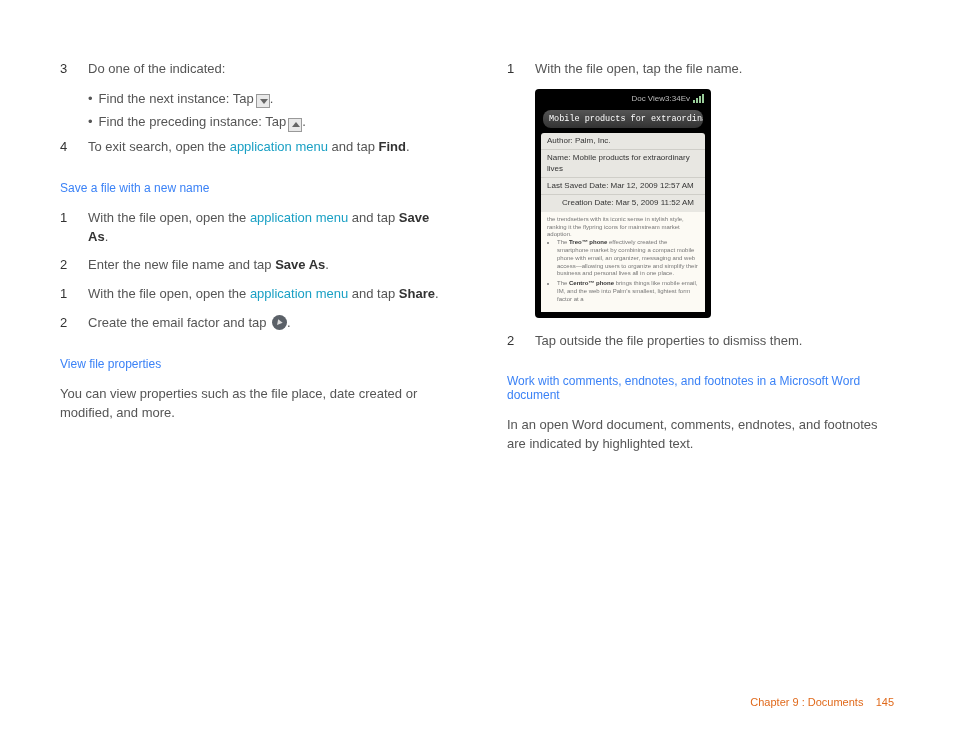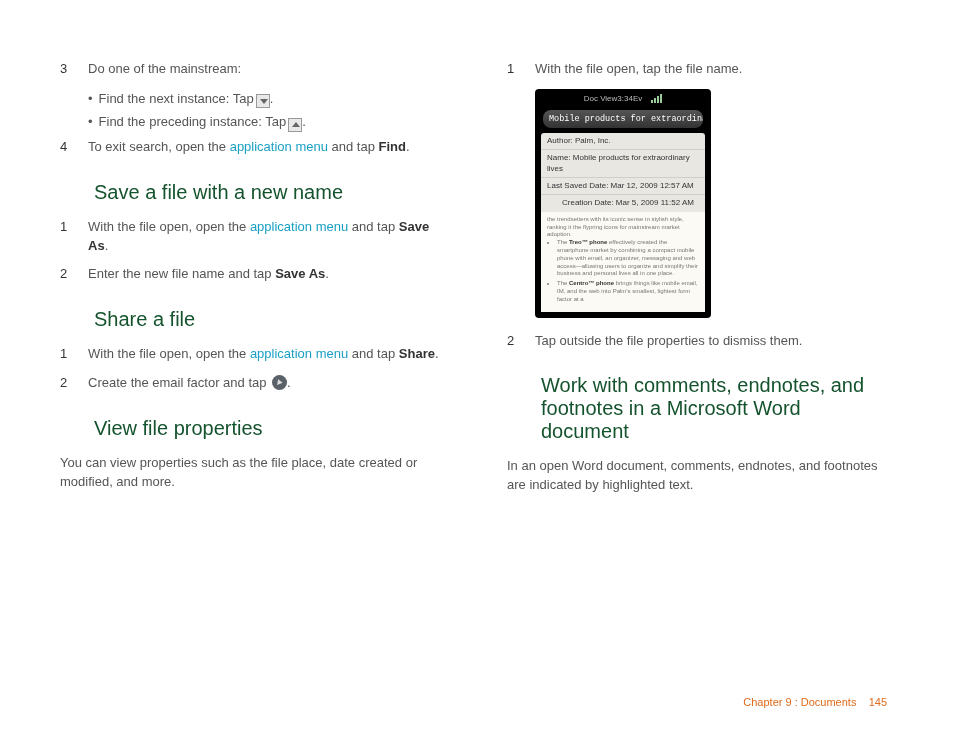--- a/index.html
+++ b/index.html
@@ -16,26 +16,25 @@
   }
   .columns {
     display: flex;
     gap: 60px;
   }
   .col {
     flex: 1;
     min-width: 0;
   }
   h2 {
-    font-size: 20px;
+    font-size: 12px;
     font-weight: 400;
-    color: #14532d;
+    color: #3b82f6;
     margin-top: 24px;
     margin-bottom: 14px;
-    margin-left: 34px;
   }
   .step {
     display: flex;
     margin-bottom: 10px;
     line-height: 1.45;
   }
   .step .num {
     width: 28px;
     flex-shrink: 0;
     font-weight: 500;
@@ -104,21 +103,21 @@
   .phone {
     width: 176px;
     margin: 6px 0 14px 28px;
     background: #000;
     border-radius: 4px;
     padding: 3px;
     color: #ccc;
     font-size: 8px;
   }
   .ph-status {
-    display: flex; justify-content: center; align-items: center;
+    display: flex; justify-content: flex-end; align-items: center;
     padding: 2px 4px; color: #bbb;
   }
   .ph-status .bars {
     display:flex; gap:1px; align-items:flex-end;
   }
   .ph-status .bars span { width:2px; background:#9c9; }
   .ph-title {
     background: linear-gradient(#555,#333);
     border-radius: 8px;
     padding: 4px 6px;
@@ -146,36 +145,36 @@
     padding: 4px 6px 6px 6px;
     font-size: 6px;
     color: #777;
     line-height: 1.3;
   }
   .ph-doc ul { list-style: disc; padding-left: 10px; }
   .ph-doc li { margin-bottom: 2px; }
   .footer {
     position: absolute;
     bottom: 30px;
-    right: 67px;
+    right: 60px;
     font-size: 11px;
     color: #888;
   }
   .footer .orange { color: #e06a1c; }
 </style>
 </head>
 <body>
 
 <div class="columns">
 
   <div class="col">
 
     <div class="step">
       <div class="num">3</div>
-      <div class="txt">Do one of the mainstream:</div>
+      <div class="txt">Do one of the indicated:</div>
     </div>
 
     <div class="sub">
       <span>Find the next instance: Tap </span>
       <span class="icon-tri-down"></span>
         <span>.</span>
     </div>
     <div class="sub">
       <span>Find the preceding instance: Tap </span>
       <span class="icon-tri-up"></span>
@@ -197,21 +196,20 @@
         <span>With the file open, open the </span><span class="link">application menu</span><span> and tap </span><b>Save As</b><span>.</span>
       </div>
     </div>
     <div class="step">
       <div class="num">2</div>
       <div class="txt">
         <span>Enter the new file name and tap </span><b>Save As</b><span>.</span>
       </div>
     </div>
 
-    <h2>Share a file</h2>
 
     <div class="step">
       <div class="num">1</div>
       <div class="txt">
         <span>With the file open, open the </span><span class="link">application menu</span><span> and tap </span><b>Share</b><span>.</span>
       </div>
     </div>
     <div class="step">
       <div class="num">2</div>
       <div class="txt">
@@ -227,21 +225,21 @@
 
     <div class="step">
       <div class="num">1</div>
       <div class="txt">With the file open, tap the file name.</div>
     </div>
 
     <div class="phone">
       <div class="ph-status">
         <span>Doc View</span>
         <span>3:34</span>
-        <span style="display:flex;align-items:center;gap:9px;">
+        <span style="display:flex;align-items:center;gap:3px;">
           <span>Ev</span>
           <span class="bars">
             <span style="height:3px"></span>
               <span style="height:5px"></span>
               <span style="height:7px"></span>
               <span style="height:9px"></span>
           </span>
         </span>
       </div>
       <div class="ph-title">Mobile products for extraordinary...</div>

